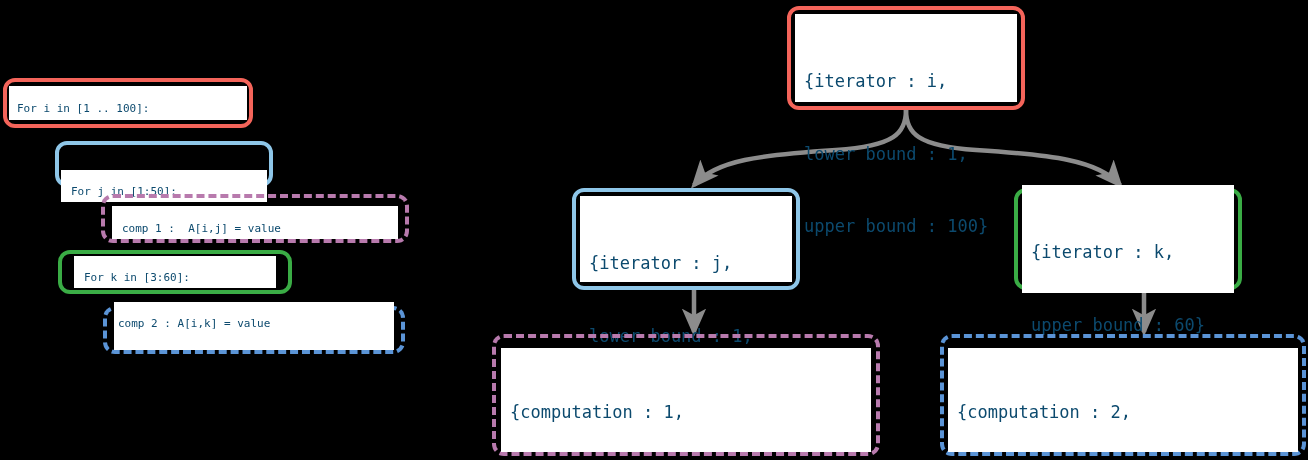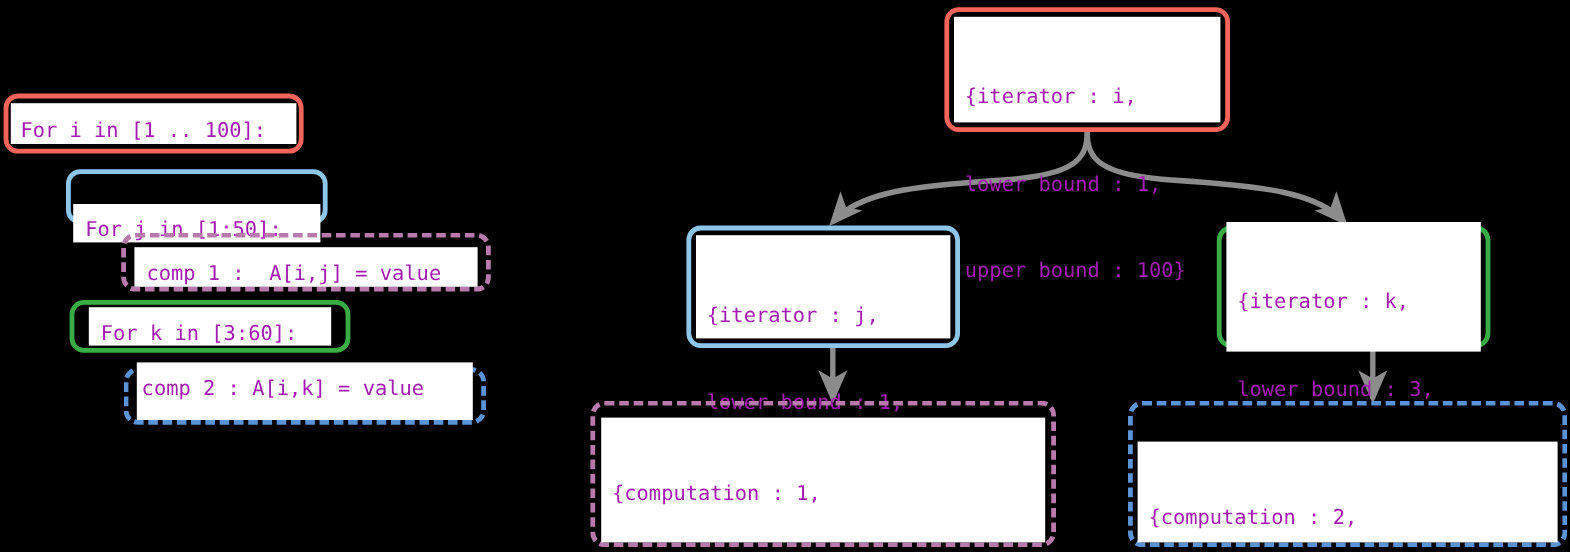--- a/index.html
+++ b/index.html
@@ -24,31 +24,31 @@
     display: flex;
     align-items: center;
     justify-content: center;
   }
   .node.solid  { border-style: solid; }
   .node.dashed { border-style: dashed; align-items: flex-end; }
 
   
   .plate {
     background: #ffffff;
-    color: #a21caf;
+    color: #0c4a6e;
     box-sizing: border-box;
     white-space: pre;
     line-height: 1.0;
     text-align: left;
   }
 
   
   .code-node { border-width: 4px; }
   .code-node .plate {
-    font-size: 17px;
+    font-size: 11px;
     padding: 6px 8px 7px 8px;
     line-height: 1.05;
   }
 
   
   .tree-node { border-width: 4px; }
   .tree-node .plate {
     font-size: 17px;
     padding: 7px 9px 8px 9px;
     line-height: 1.42;
@@ -123,36 +123,35 @@
       <div class="plate" style="width:212px; height:86px;">
         <div>{iterator : j,</div>
         <div>lower bound : 1,</div>
         <div>upper bound : 50}</div>
       </div>
     </div>
 
     <div class="node solid tree-node" style="left:1014px; top:188px; width:228px; height:102px; border-color:#3aac45;">
       <div class="plate" style="width:212px; height:108px;">
         <div>{iterator : k,</div>
-        <div>lower bound : 3,</div>
         <div>upper bound : 60}</div>
       </div>
     </div>
 
     <div class="node dashed tree-node leaf" style="left:492px; top:334px; width:388px; height:122px; border-color:#b87aad;">
       <div class="plate" style="width:370px; height:104px;">
         <div>{computation : 1,</div>
         
         
         
       </div>
     </div>
 
     <div class="node dashed tree-node leaf" style="left:940px; top:334px; width:366px; height:122px; border-color:#5b94d6;">
-      <div class="plate" style="width:350px; height:84px;">
+      <div class="plate" style="width:350px; height:104px;">
         <div>{computation : 2,</div>
         
         
         
       </div>
     </div>
 
   </div>
 
 </div>

